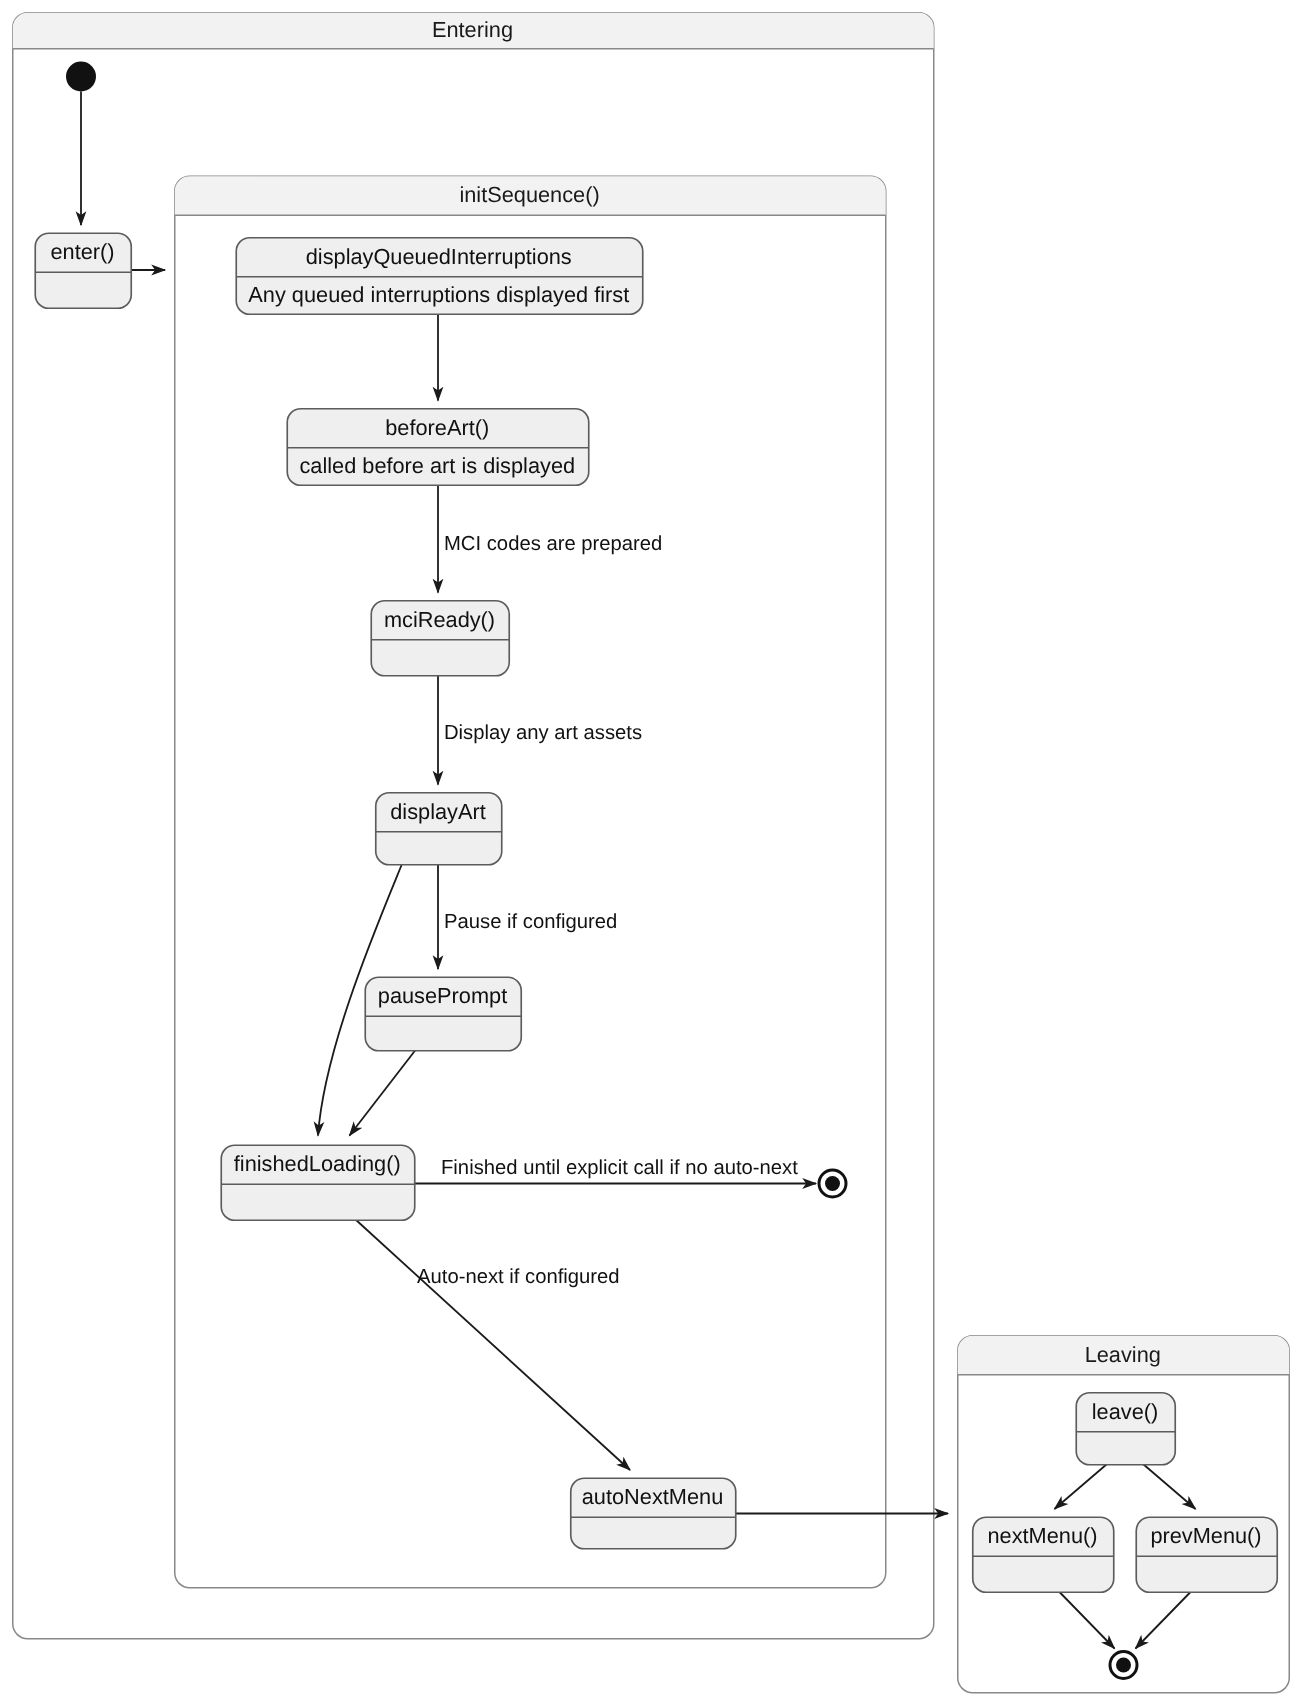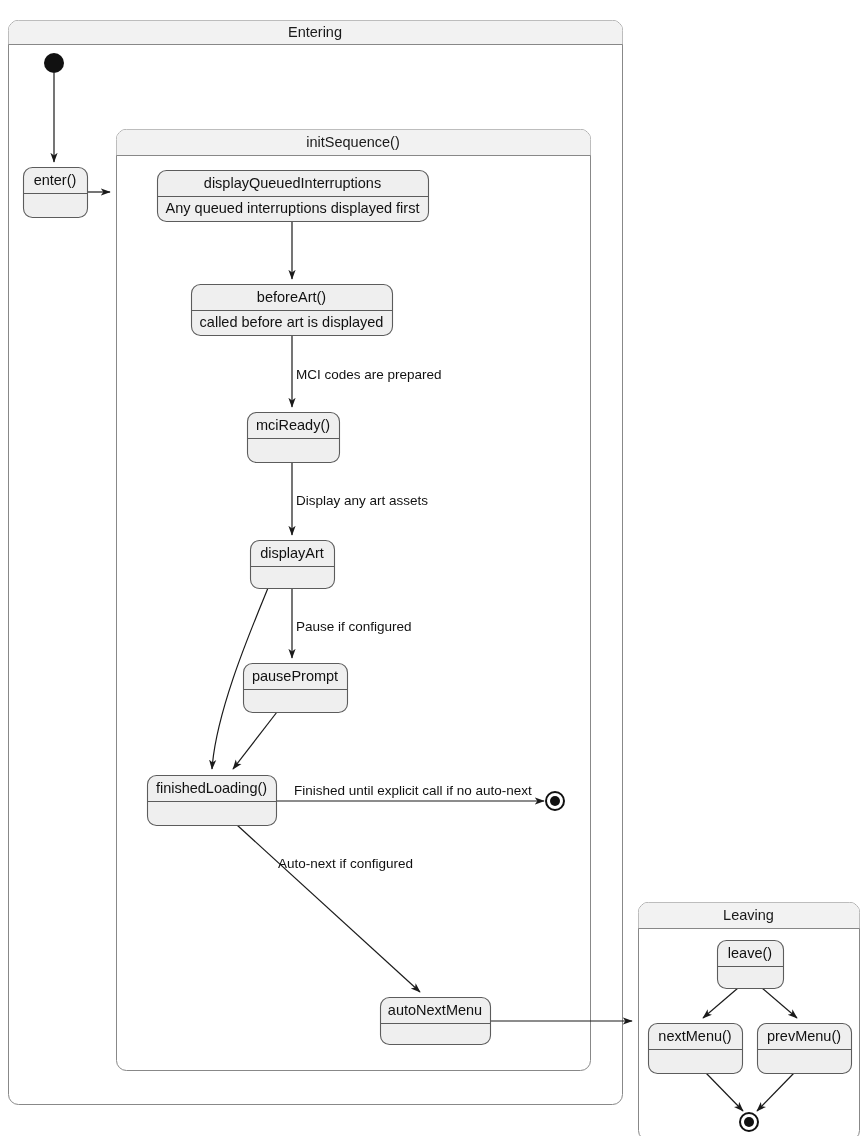--- a/index.html
+++ b/index.html
@@ -10,21 +10,20 @@
   body {
     width: 865px;
     height: 1136px;
     font-family: "Liberation Sans", sans-serif;
     overflow: hidden;
   }
   #diagram-root {
     position: relative;
     width: 865px;
     height: 976px;
-    margin-top: 12px;
   }
   svg.diagram {
     display: block;
     width: 865px;
     height: 1136px;
   }
   .composite-body {
     fill: #ffffff;
     stroke: #888888;
     stroke-width: 1;

